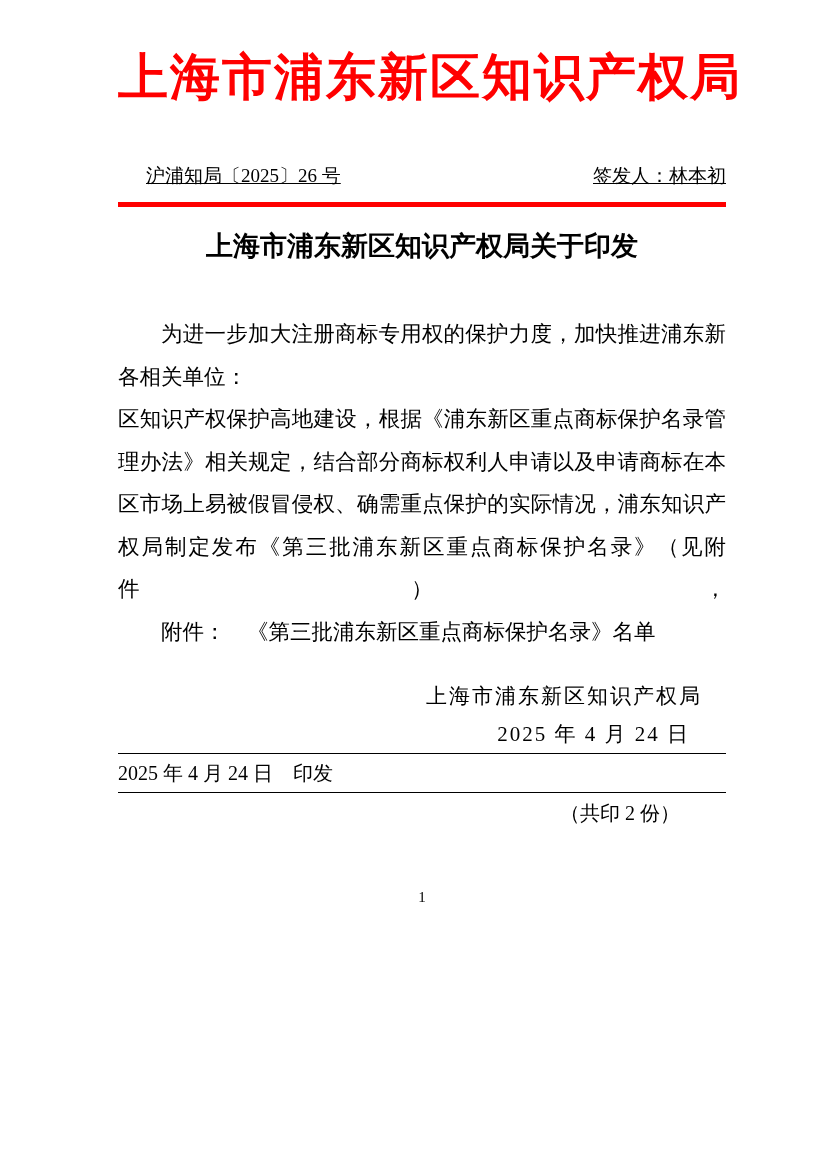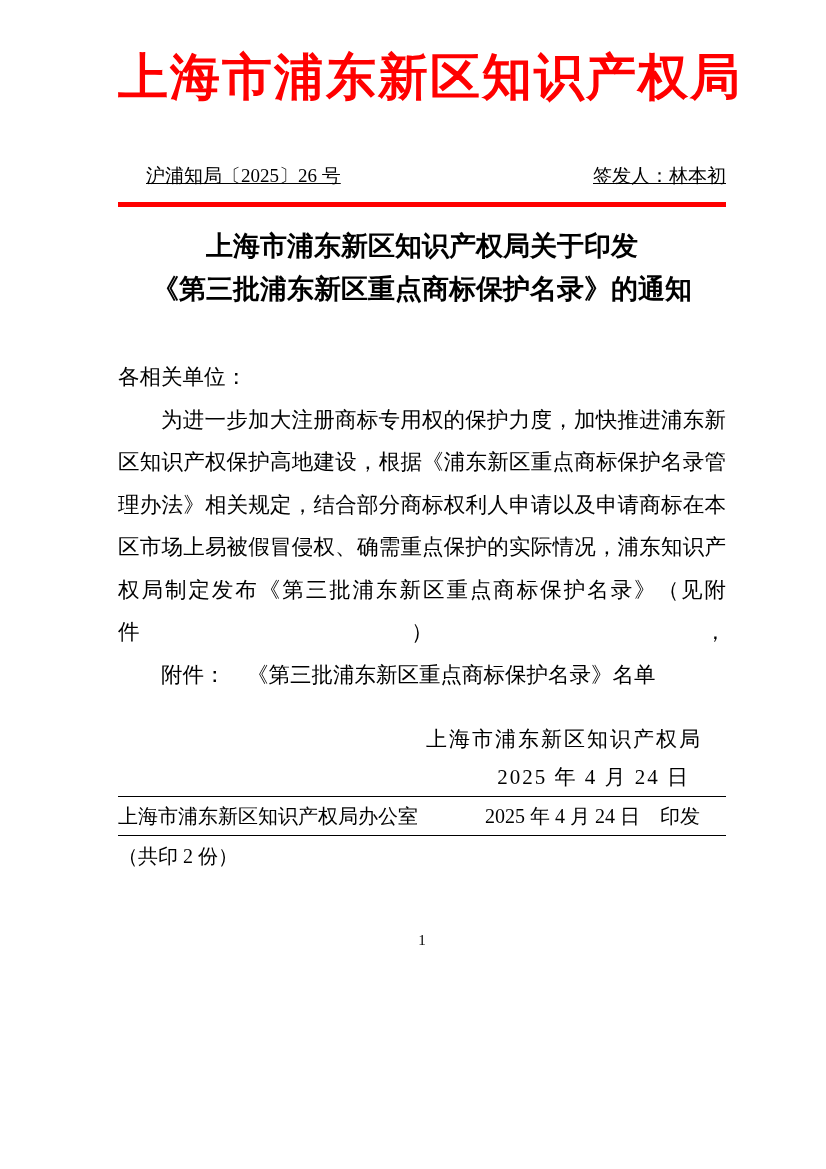--- a/index.html
+++ b/index.html
@@ -88,21 +88,21 @@
   .footer-row{
     display:flex;
     justify-content:space-between;
     align-items:center;
     font-size:20px;
     line-height:38px;
   }
   .footer-row .print-date{padding-right:26px;}
   .copies{
     margin-top:9px;
-    text-align:left;
+    text-align:right;
     padding-right:46px;
     font-size:20px;
     line-height:22px;
   }
   .page-num{
     margin-top:63px;
     text-align:center;
     font-size:15px;
     line-height:20px;
   }
@@ -118,41 +118,39 @@
 
     <div class="doc-row">
       <span class="doc-number">沪浦知局〔2025〕26 号</span>
       <span class="issuer">签发人：林本初</span>
     </div>
 
     <div class="red-rule"></div>
 
     <div class="doc-title">
       <div>上海市浦东新区知识产权局关于印发</div>
-      <div>《第三批浦东新区重点商标保护名录》的通知</div>
     </div>
 
     <div class="body-block">
+      <div class="body-line just indent">为进一步加大注册商标专用权的保护力度，加快推进浦东新</div>
       <div class="body-line">各相关单位：</div>
-      <div class="body-line just indent">为进一步加大注册商标专用权的保护力度，加快推进浦东新</div>
       <div class="body-line just">区知识产权保护高地建设，根据《浦东新区重点商标保护名录管</div>
       <div class="body-line just">理办法》相关规定，结合部分商标权利人申请以及申请商标在本</div>
       <div class="body-line just">区市场上易被假冒侵权、确需重点保护的实际情况，浦东知识产</div>
       <div class="body-line just">权局制定发布《第三批浦东新区重点商标保护名录》（见附件），</div>
       <div class="body-line indent">附件：　《第三批浦东新区重点商标保护名录》名单</div>
     </div>
 
     <div class="signature">
       <div class="sig-org">上海市浦东新区知识产权局</div>
       <div class="sig-date">2025 年 4 月 24 日</div>
     </div>
 
     <div class="footer-box">
       <div class="footer-row">
-        <span>上海市浦东新区知识产权局办公室</span>
         <span class="print-date">2025 年 4 月 24 日　印发</span>
       </div>
     </div>
 
     <div class="copies">（共印 2 份）</div>
 
     <div class="page-num">1</div>
 
   </div>
 </div>

